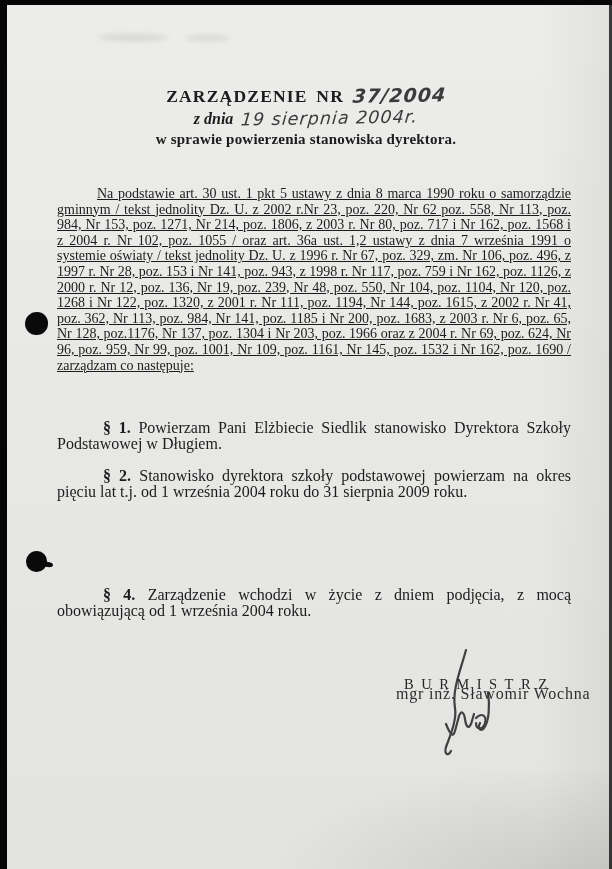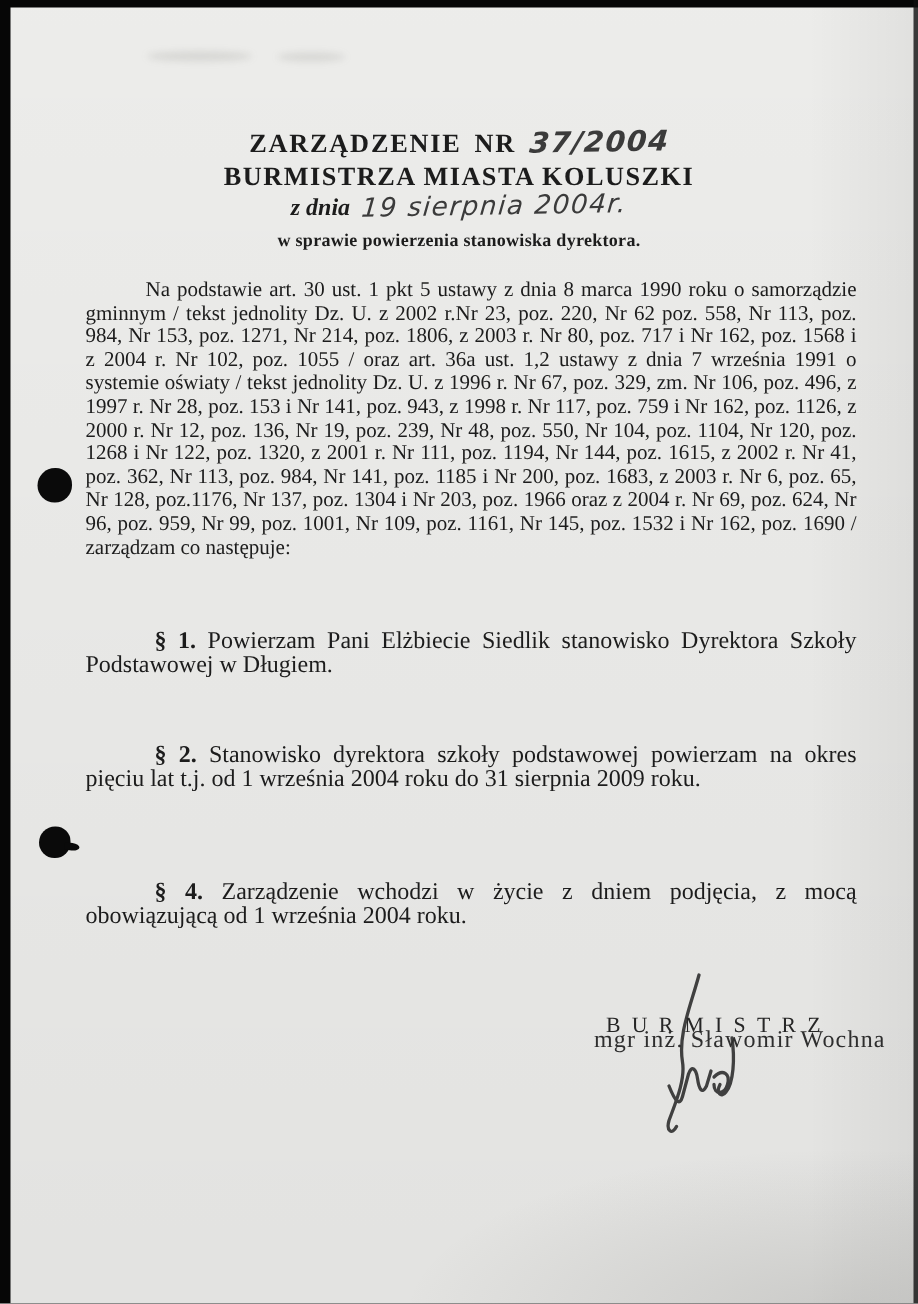--- a/index.html
+++ b/index.html
@@ -40,42 +40,42 @@
   }
   
   .header {
     position:absolute; left:7px; top:85px; width:598px;
     text-align:center; line-height:21.5px;
   }
   .bold { font-weight:bold;font-style:italic; }
   .h-line1 { font-size:17.5px; font-weight:bold; letter-spacing:1.2px; word-spacing:3px; }
   .h-line2 { font-size:17.5px; font-weight:bold; letter-spacing:1px; }
   .h-line3 { font-size:16px; }
-  .h-line4 { font-size:12px; font-weight:bold; letter-spacing:0.2px; }
+  .h-line4 { font-size:15px; font-weight:bold; letter-spacing:0.2px; }
   .hand {
     display:inline-block;
     font-family:"DejaVu Sans", sans-serif;
     font-style:italic; color:#3b3b3b;
     transform:skewX(-6deg) rotate(-1deg);
     letter-spacing:1px;
   }
   .h-line1 .hand { font-size:19px; }
   .h-line3 .hand { font-size:17.5px; margin-left:4px; }
   
   .legal {
     position:absolute; left:57px; top:186px; width:514px;
     margin:0; font-size:14px; line-height:15.6px;
-    text-align:justify; text-indent:40px;
+    text-align:justify; text-indent:40px;text-decoration:underline;
   }
   .section {
     position:absolute; left:57px; width:514px;
     margin:0; font-size:16px; line-height:15.6px;
     text-align:justify; text-indent:46px;
   }
-  .s1 { top:420px; } .s2 { top:496px; } .s3 { top:515px; } .s4 { top:587px; }
+  .s1 { top:420px; } .s2 { top:468px; } .s3 { top:515px; } .s4 { top:587px; }
   .section .num { font-weight:bold; }
   
   .sig-title {
     position:absolute; left:404px; top:676px;
     font-size:14.5px; letter-spacing:7.5px; color:#262626; white-space:nowrap;
   }
   .sig-name {
     position:absolute; left:396px; top:685px;
     font-size:16px; letter-spacing:0.8px;
     color:#2e2e2e; white-space:nowrap;
@@ -95,21 +95,20 @@
   <div class="smudge smudge-b"></div>
 
   <div class="hole hole-1"></div>
   <div class="hole hole-2"></div>
 
   <div class="header">
     <div class="h-line1">
       <span>ZARZĄDZENIE NR</span>
       <span class="hand">37/2004</span>
     </div>
-    <div class="h-line2">BURMISTRZA MIASTA KOLUSZKI</div>
     <div class="h-line3">
       <span class="bold">z dnia</span>
       <span class="hand">19 sierpnia 2004r.</span>
     </div>
     <div class="h-line4">w sprawie powierzenia stanowiska dyrektora.</div>
   </div>
 
   <p class="legal">Na podstawie art. 30 ust. 1 pkt 5 ustawy z dnia 8 marca 1990 roku o samorządzie gminnym / tekst jednolity Dz. U. z 2002 r.Nr 23, poz. 220, Nr 62 poz. 558, Nr 113, poz. 984, Nr 153, poz. 1271, Nr 214, poz. 1806, z 2003 r. Nr 80, poz. 717 i Nr 162, poz. 1568 i z 2004 r. Nr 102, poz. 1055 / oraz art. 36a ust. 1,2 ustawy z dnia 7 września 1991 o systemie oświaty / tekst jednolity Dz. U. z 1996 r. Nr 67, poz. 329, zm. Nr 106, poz. 496, z 1997 r. Nr 28, poz. 153 i Nr 141, poz. 943, z 1998 r. Nr 117, poz. 759 i Nr 162, poz. 1126, z 2000 r. Nr 12, poz. 136, Nr 19, poz. 239, Nr 48, poz. 550, Nr 104, poz. 1104, Nr 120, poz. 1268 i Nr 122, poz. 1320, z 2001 r. Nr 111, poz. 1194, Nr 144, poz. 1615, z 2002 r. Nr 41, poz. 362, Nr 113, poz. 984, Nr 141, poz. 1185 i Nr 200, poz. 1683, z 2003 r. Nr 6, poz. 65, Nr 128, poz.1176, Nr 137, poz. 1304 i Nr 203, poz. 1966 oraz z 2004 r. Nr 69, poz. 624, Nr 96, poz. 959, Nr 99, poz. 1001, Nr 109, poz. 1161, Nr 145, poz. 1532 i Nr 162, poz. 1690 /  zarządzam co następuje:</p>
 
   <p class="section s1">

